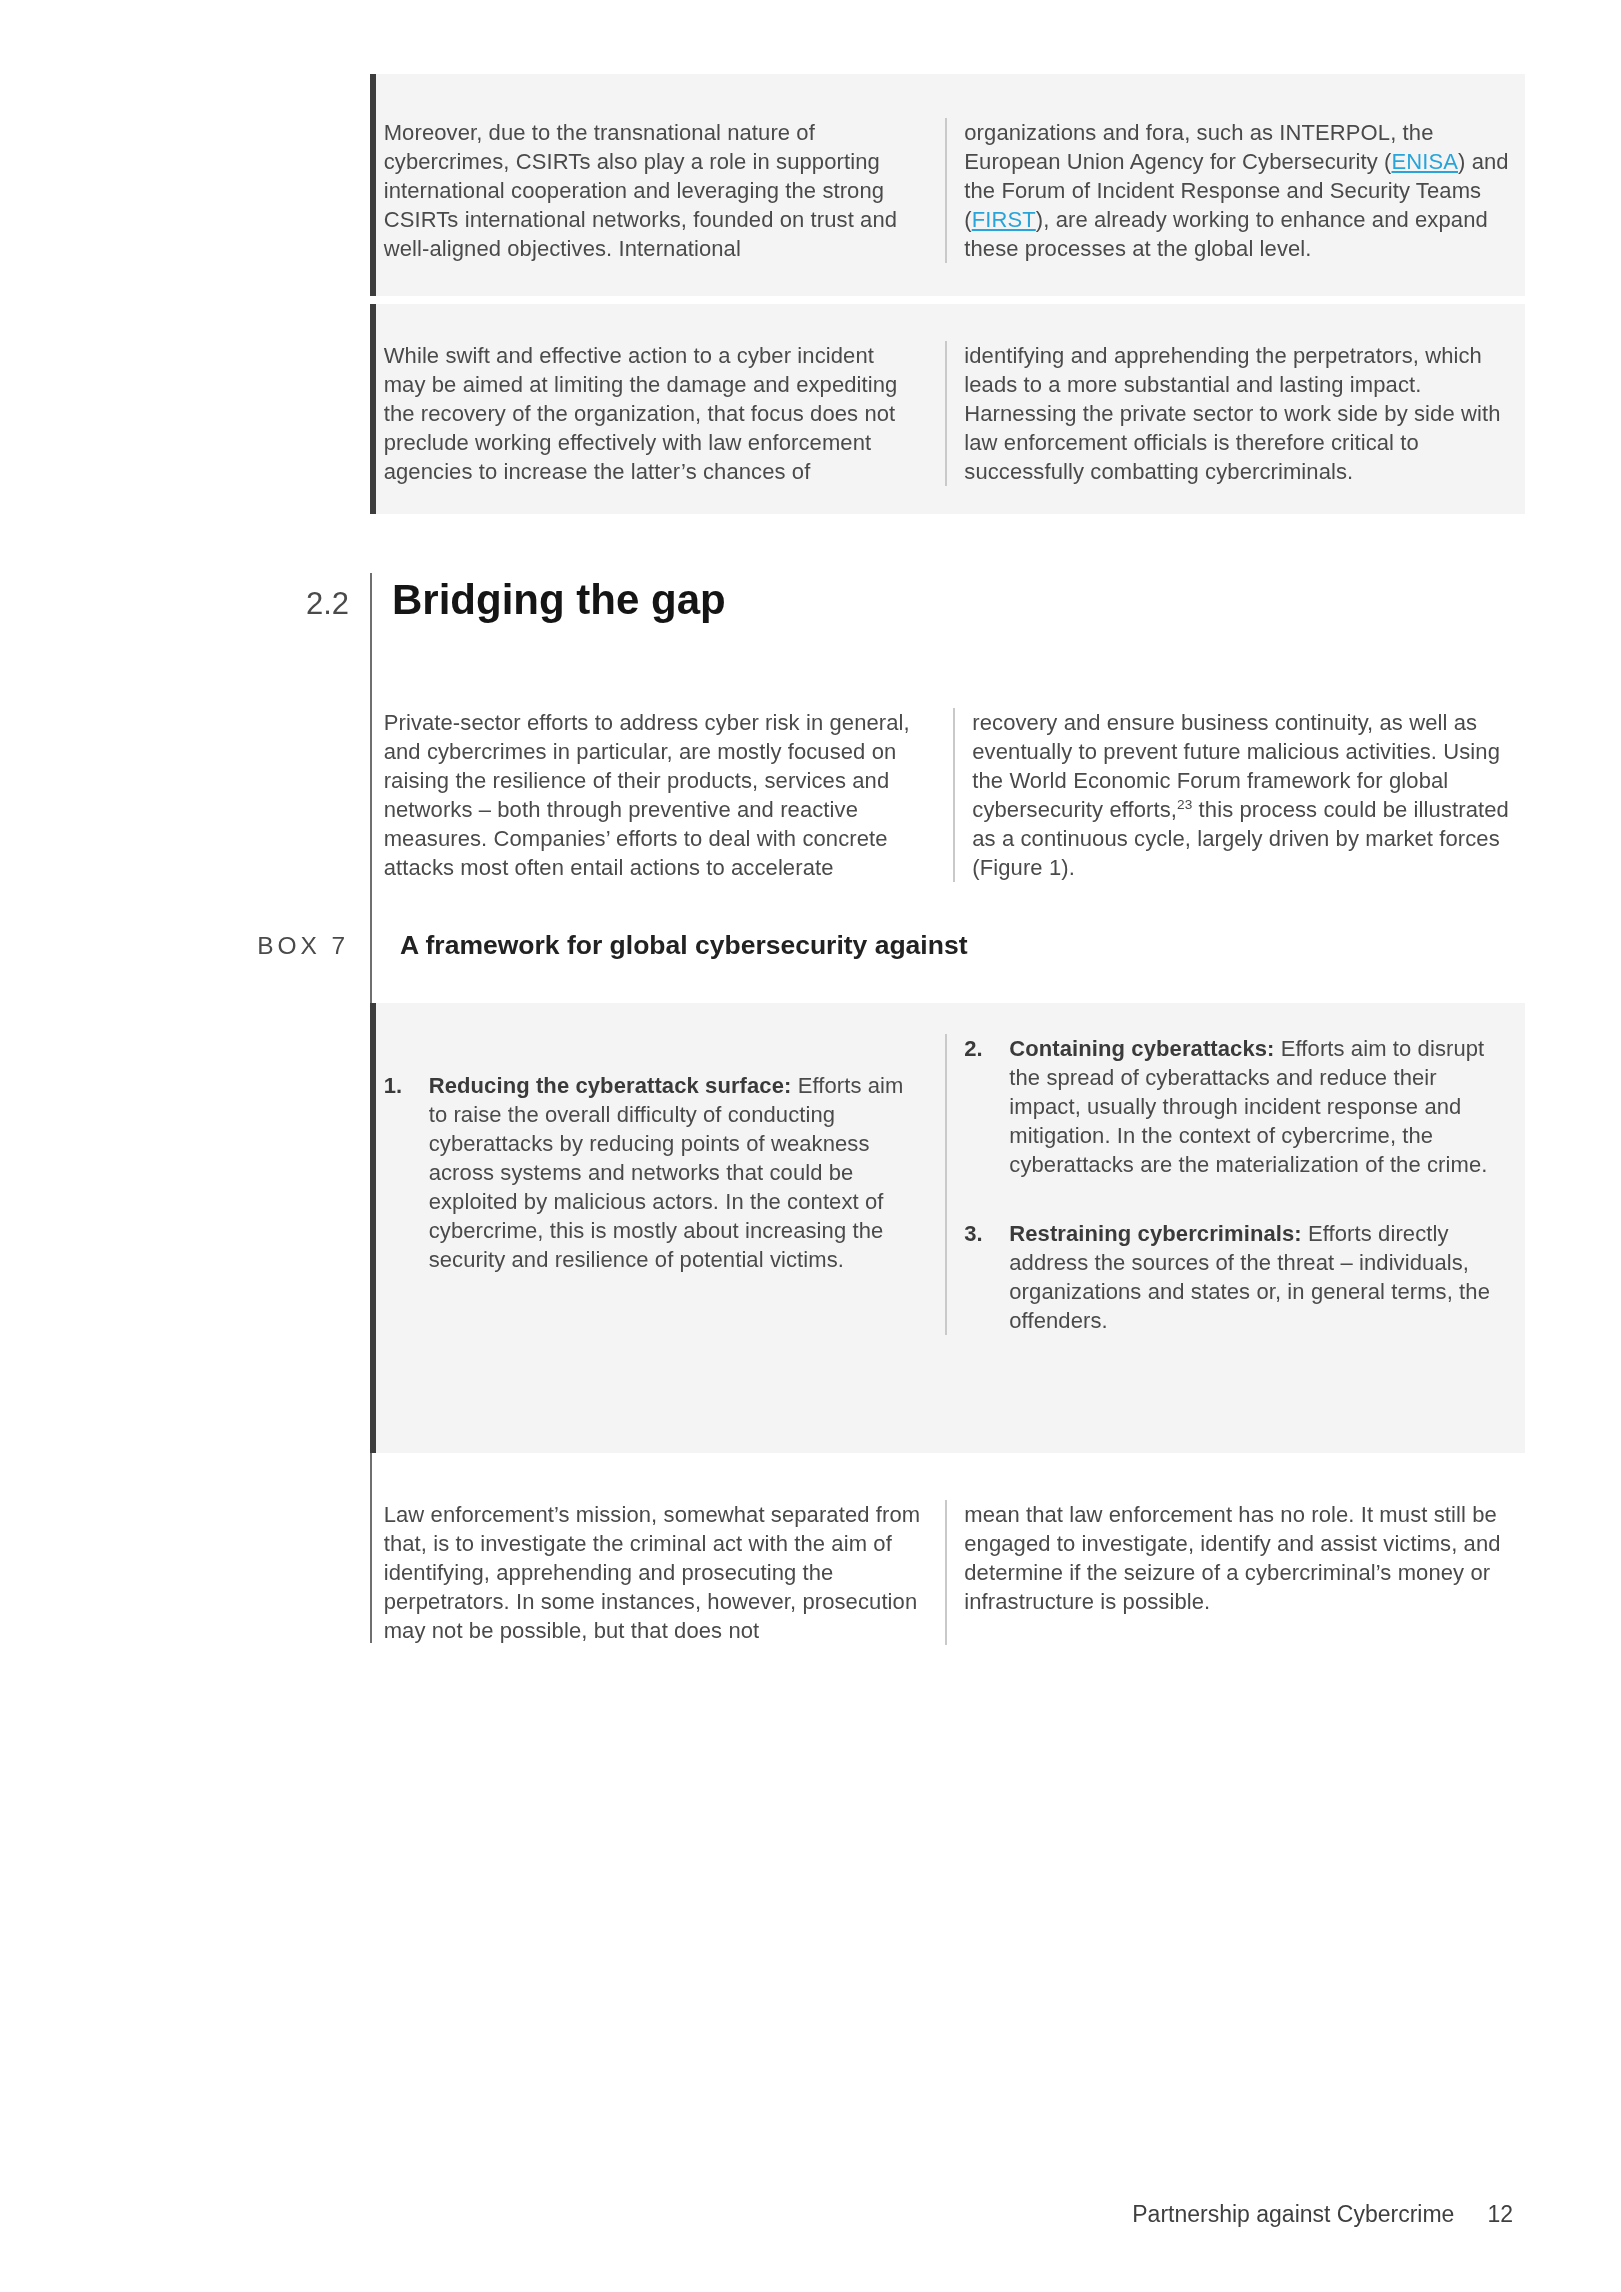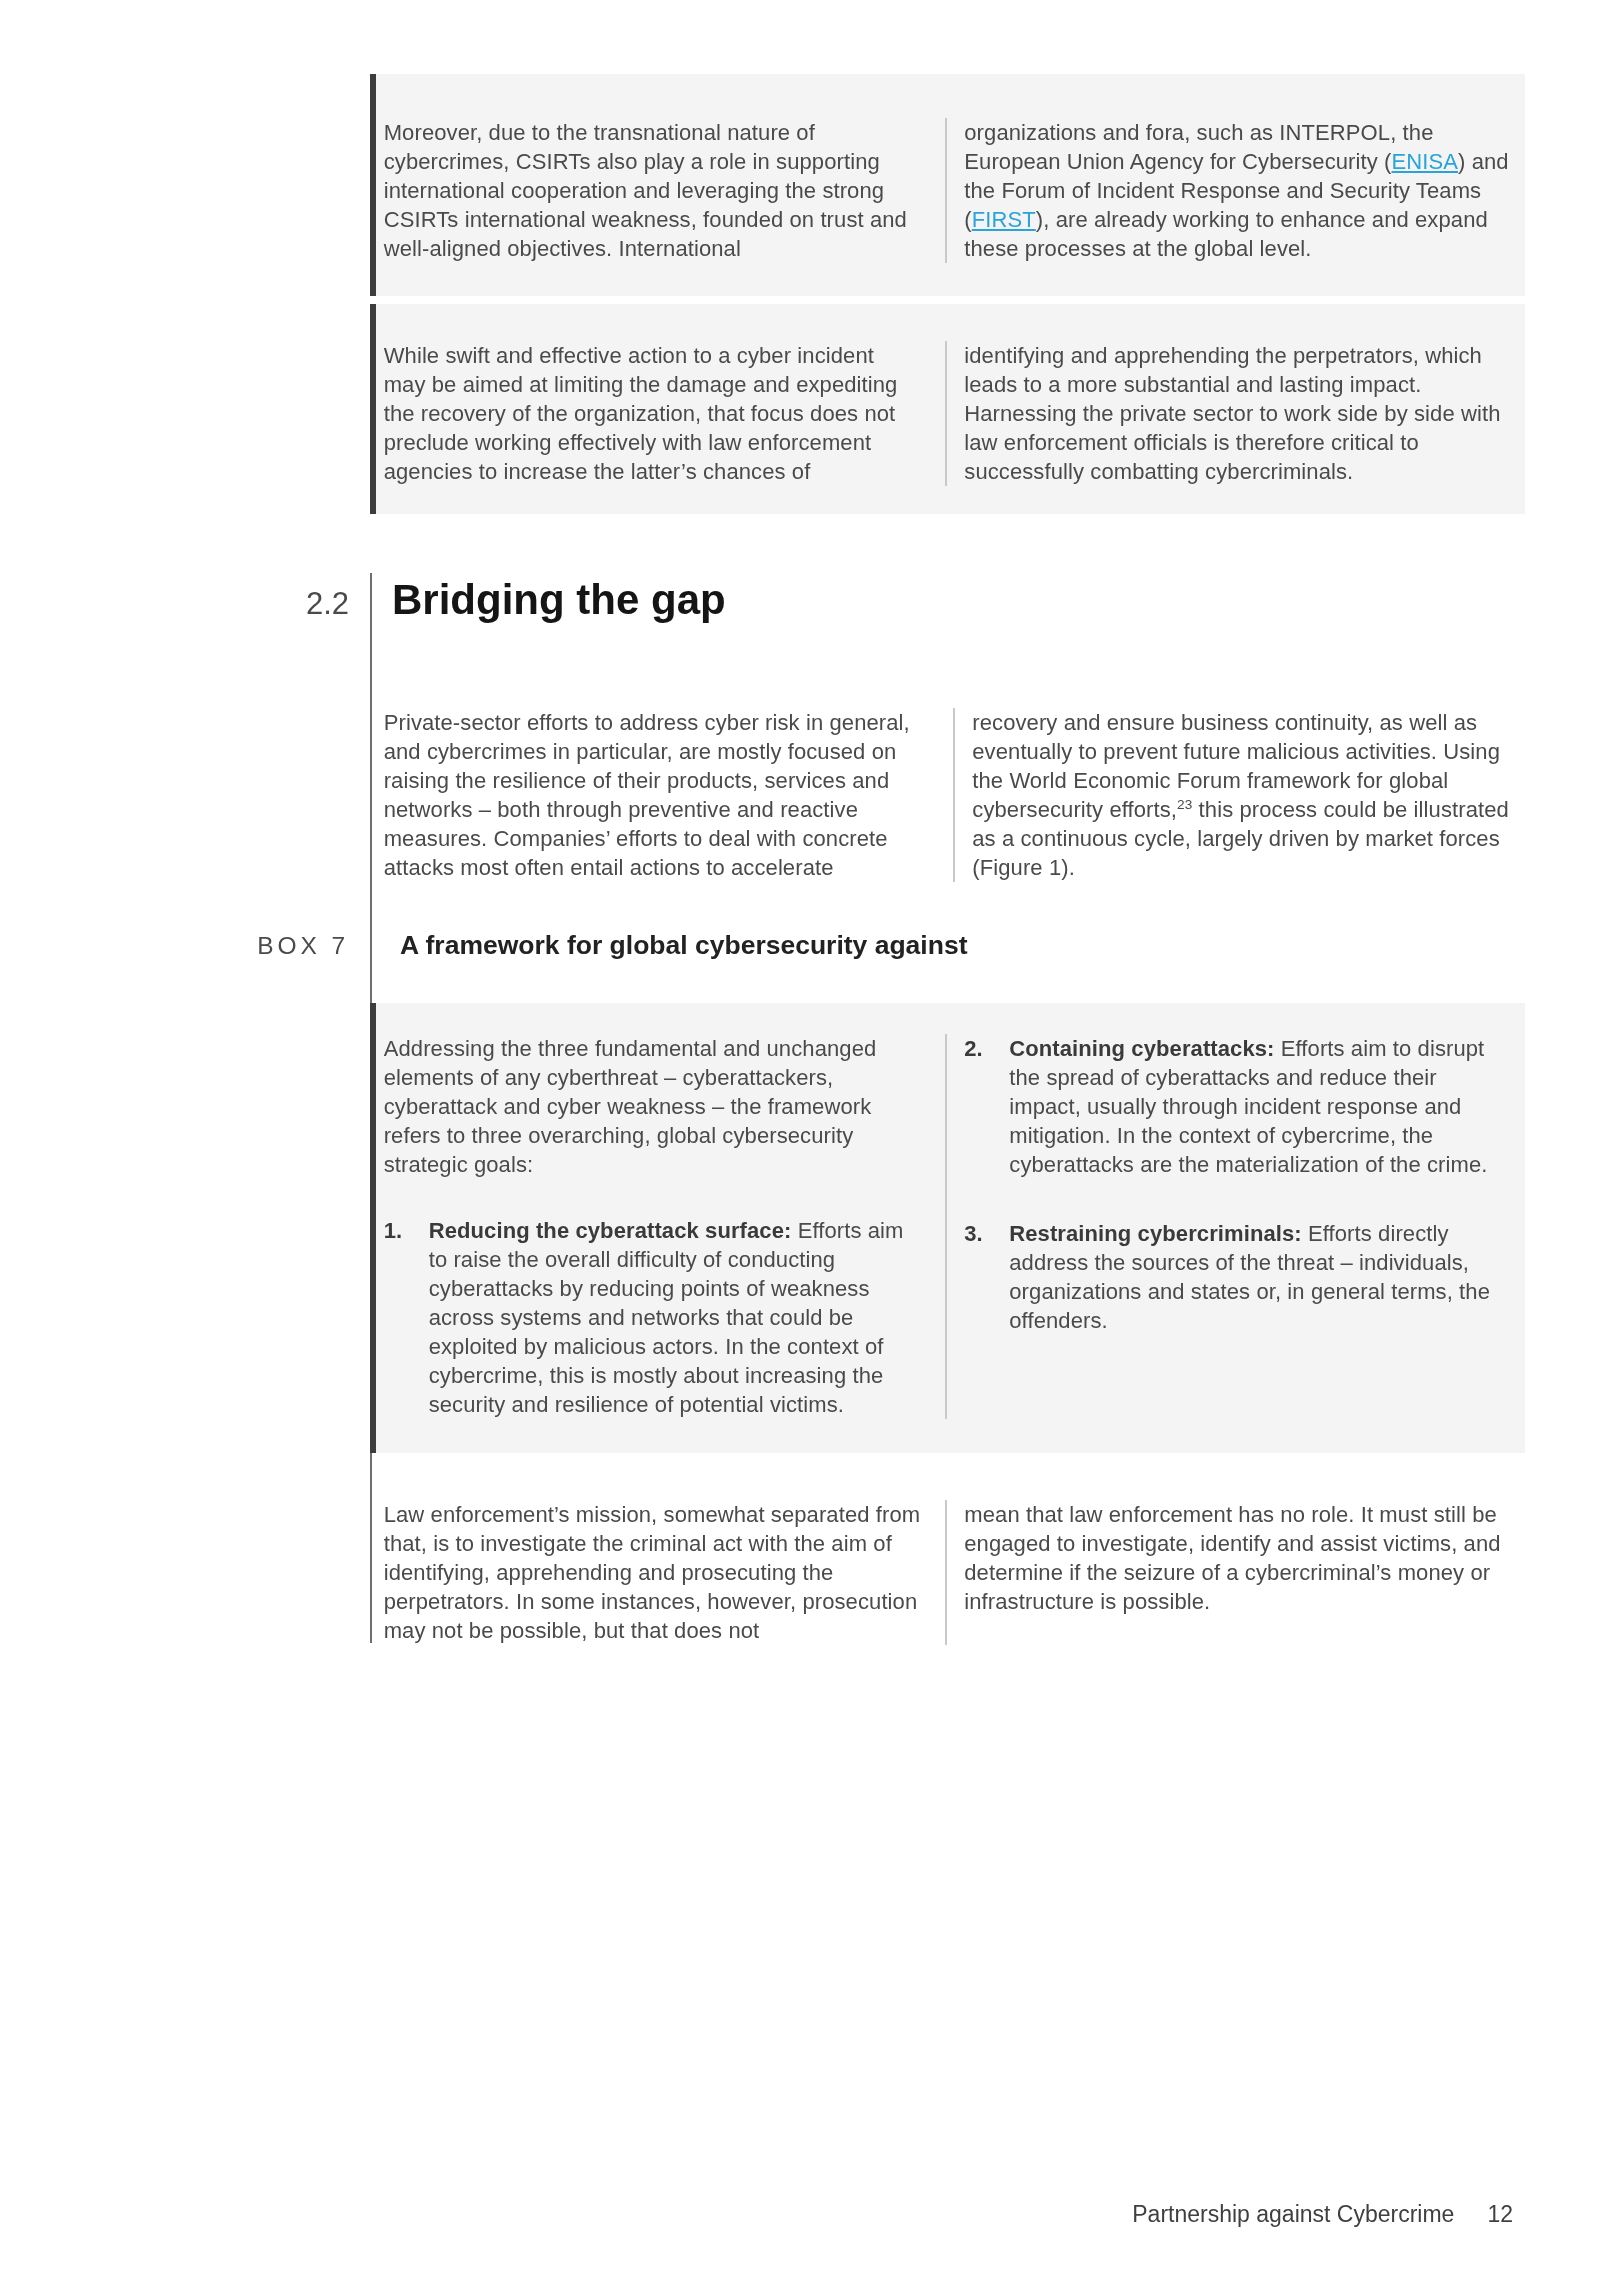--- a/index.html
+++ b/index.html
@@ -54,21 +54,21 @@
 <body>
 
 <div class="page">
 
   <div class="vrule"></div>
 
   <section class="block gray block-a">
     <div class="bar"></div>
     <div class="cols">
       <div class="col-left">
-        <p class="body">Moreover, due to the transnational nature of cybercrimes, CSIRTs also play a role in supporting international cooperation and leveraging the strong CSIRTs international weakness, founded on trust and well-aligned objectives. International</p>
+        <p class="body">Moreover, due to the transnational nature of cybercrimes, CSIRTs also play a role in supporting international cooperation and leveraging the strong CSIRTs international networks, founded on trust and well-aligned objectives. International</p>
       </div>
       <div class="col-right">
         <p class="body">organizations and fora, such as INTERPOL, the European Union Agency for Cybersecurity (<a class="doc-link">ENISA</a>) and the Forum of Incident Response and Security Teams (<a class="doc-link">FIRST</a>), are already working to enhance and expand these processes at the global level.</p>
       </div>
     </div>
   </section>
 
   <section class="block gray block-b">
     <div class="bar"></div>
     <div class="cols">
@@ -99,21 +99,20 @@
 
   <div class="box-heading">
     <div class="box-label">BOX 7</div>
     <h2 class="box-title" style="margin:0 0 0 35px;">A framework for global cybersecurity against</h2>
   </div>
 
   <section class="block gray block-box">
     <div class="bar"></div>
     <div class="cols">
       <div class="col-left">
-        <p class="body">Addressing the three fundamental and unchanged elements of any cyberthreat – cyberattackers, cyberattack and cyber weakness – the framework refers to three overarching, global cybersecurity strategic goals:</p>
         <div class="list">
           <div class="li">
             <div class="li-num">1.</div>
             <p class="body li-body"><strong>Reducing the cyberattack surface:</strong> Efforts aim to raise the overall difficulty of conducting cyberattacks by reducing points of weakness across systems and networks that could be exploited by malicious actors. In the context of cybercrime, this is mostly about increasing the security and resilience of potential victims.</p>
           </div>
         </div>
       </div>
       <div class="col-right">
         <div class="list" style="margin-top:0;">
           <div class="li">

